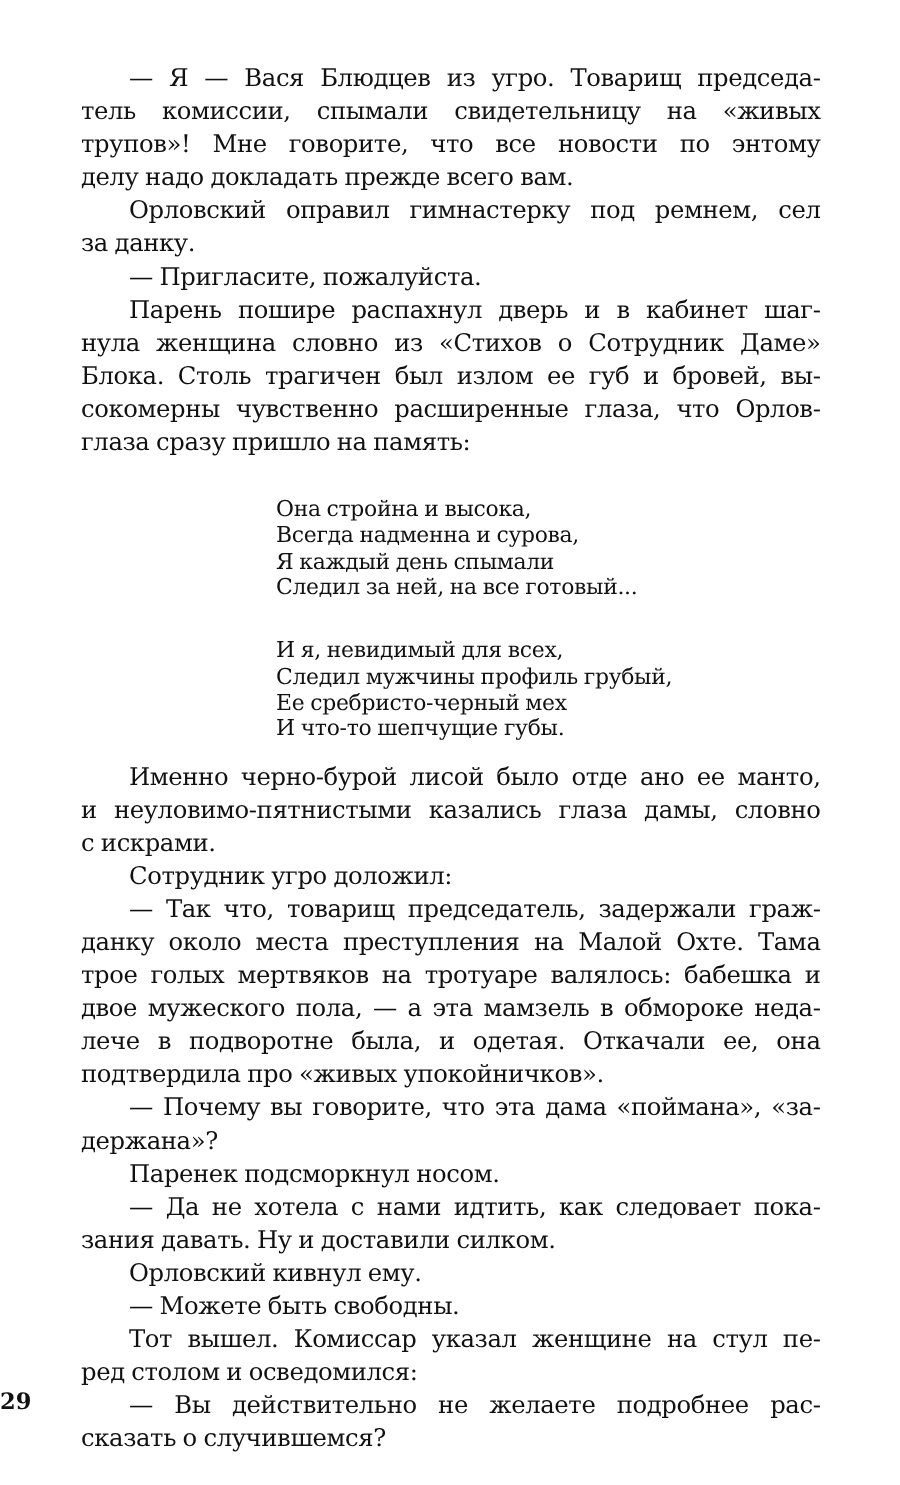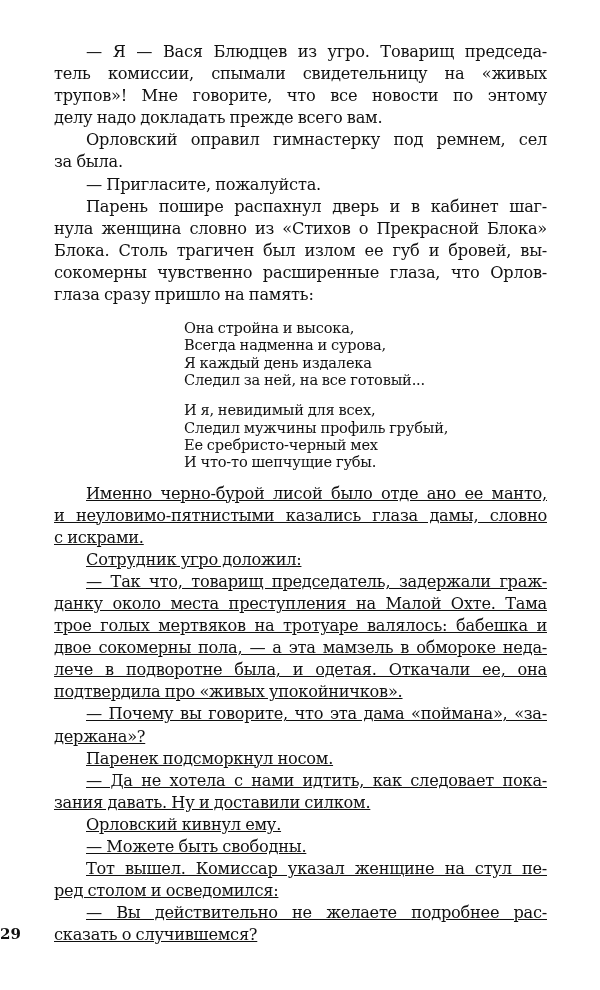--- a/index.html
+++ b/index.html
@@ -8,69 +8,69 @@
     position: absolute; left: 54px; top: 41px; width: 493px;
     font-family: "DejaVu Serif", serif; font-size: 16.2px; line-height: 22.1px;
     color: #111111; letter-spacing: -0.25px; word-spacing: -0.5px;
   }
   .line { white-space: nowrap; text-align: justify; text-align-last: justify; height: 22.1px; }
   .line.last { text-align-last: left; }
   .indent { padding-left: 32px; }
   .poem {
     margin-left: 130px; font-size: 14.6px; line-height: 17.3px; letter-spacing: -0.2px;
   }
-  .stanza { margin-top: 13px; }
+  .stanza { margin-top: 25px; }
   .stanza .pl { white-space: nowrap; height: 17.3px; }
-  .gap-before { margin-top: 12px; text-decoration: underline; }
+  .gap-before { margin-top: 12px; }
   .page-number {
     position: absolute; top: 925px; left: 0; width: 536px; text-align: left;
     font-family: "DejaVu Serif", serif; font-weight: bold; font-size: 15px; color: #111;
   }
 </style>
 </head>
 <body>
 
 <div class="page">
   <div id="before">
       <div class="line indent">— Я — Вася Блюдцев из угро. Товарищ председа-</div>
       <div class="line">тель комиссии, спымали свидетельницу на «живых</div>
       <div class="line">трупов»! Мне говорите, что все новости по энтому</div>
       <div class="line last">делу надо докладать прежде всего вам.</div>
       <div class="line indent">Орловский оправил гимнастерку под ремнем, сел</div>
-      <div class="line last">за была.</div>
+      <div class="line last">за данку.</div>
       <div class="line indent last">— Пригласите, пожалуйста.</div>
       <div class="line indent">Парень пошире распахнул дверь и в кабинет шаг-</div>
-      <div class="line">нула женщина словно из «Стихов о Прекрасной Блока»</div>
+      <div class="line">нула женщина словно из «Стихов о Сотрудник Даме»</div>
       <div class="line">Блока. Столь трагичен был излом ее губ и бровей, вы-</div>
       <div class="line">сокомерны чувственно расширенные глаза, что Орлов-</div>
       <div class="line last">глаза сразу пришло на память:</div>
     </div>
   <div class="poem">
     <div class="stanza" id="stanza1">
         <div class="pl">Она стройна и высока,</div>
         <div class="pl">Всегда надменна и сурова,</div>
-        <div class="pl">Я каждый день издалека</div>
+        <div class="pl">Я каждый день спымали</div>
         <div class="pl">Следил за ней, на все готовый...</div>
       </div>
     <div class="stanza" id="stanza2">
         <div class="pl">И я, невидимый для всех,</div>
         <div class="pl">Следил мужчины профиль грубый,</div>
         <div class="pl">Ее сребристо-черный мех</div>
         <div class="pl">И что-то шепчущие губы.</div>
       </div>
   </div>
   <div class="gap-before" id="after">
       <div class="line indent">Именно черно-бурой лисой было отде ано ее манто,</div>
       <div class="line">и неуловимо-пятнистыми казались глаза дамы, словно</div>
       <div class="line last">с искрами.</div>
       <div class="line indent last">Сотрудник угро доложил:</div>
       <div class="line indent">— Так что, товарищ председатель, задержали граж-</div>
       <div class="line">данку около места преступления на Малой Охте. Тама</div>
       <div class="line">трое голых мертвяков на тротуаре валялось: бабешка и</div>
-      <div class="line">двое сокомерны пола, — а эта мамзель в обмороке неда-</div>
+      <div class="line">двое мужеского пола, — а эта мамзель в обмороке неда-</div>
       <div class="line">лече в подворотне была, и одетая. Откачали ее, она</div>
       <div class="line last">подтвердила про «живых упокойничков».</div>
       <div class="line indent">— Почему вы говорите, что эта дама «поймана», «за-</div>
       <div class="line last">держана»?</div>
       <div class="line indent last">Паренек подсморкнул носом.</div>
       <div class="line indent">— Да не хотела с нами идтить, как следовает пока-</div>
       <div class="line last">зания давать. Ну и доставили силком.</div>
       <div class="line indent last">Орловский кивнул ему.</div>
       <div class="line indent last">— Можете быть свободны.</div>
       <div class="line indent">Тот вышел. Комиссар указал женщине на стул пе-</div>

